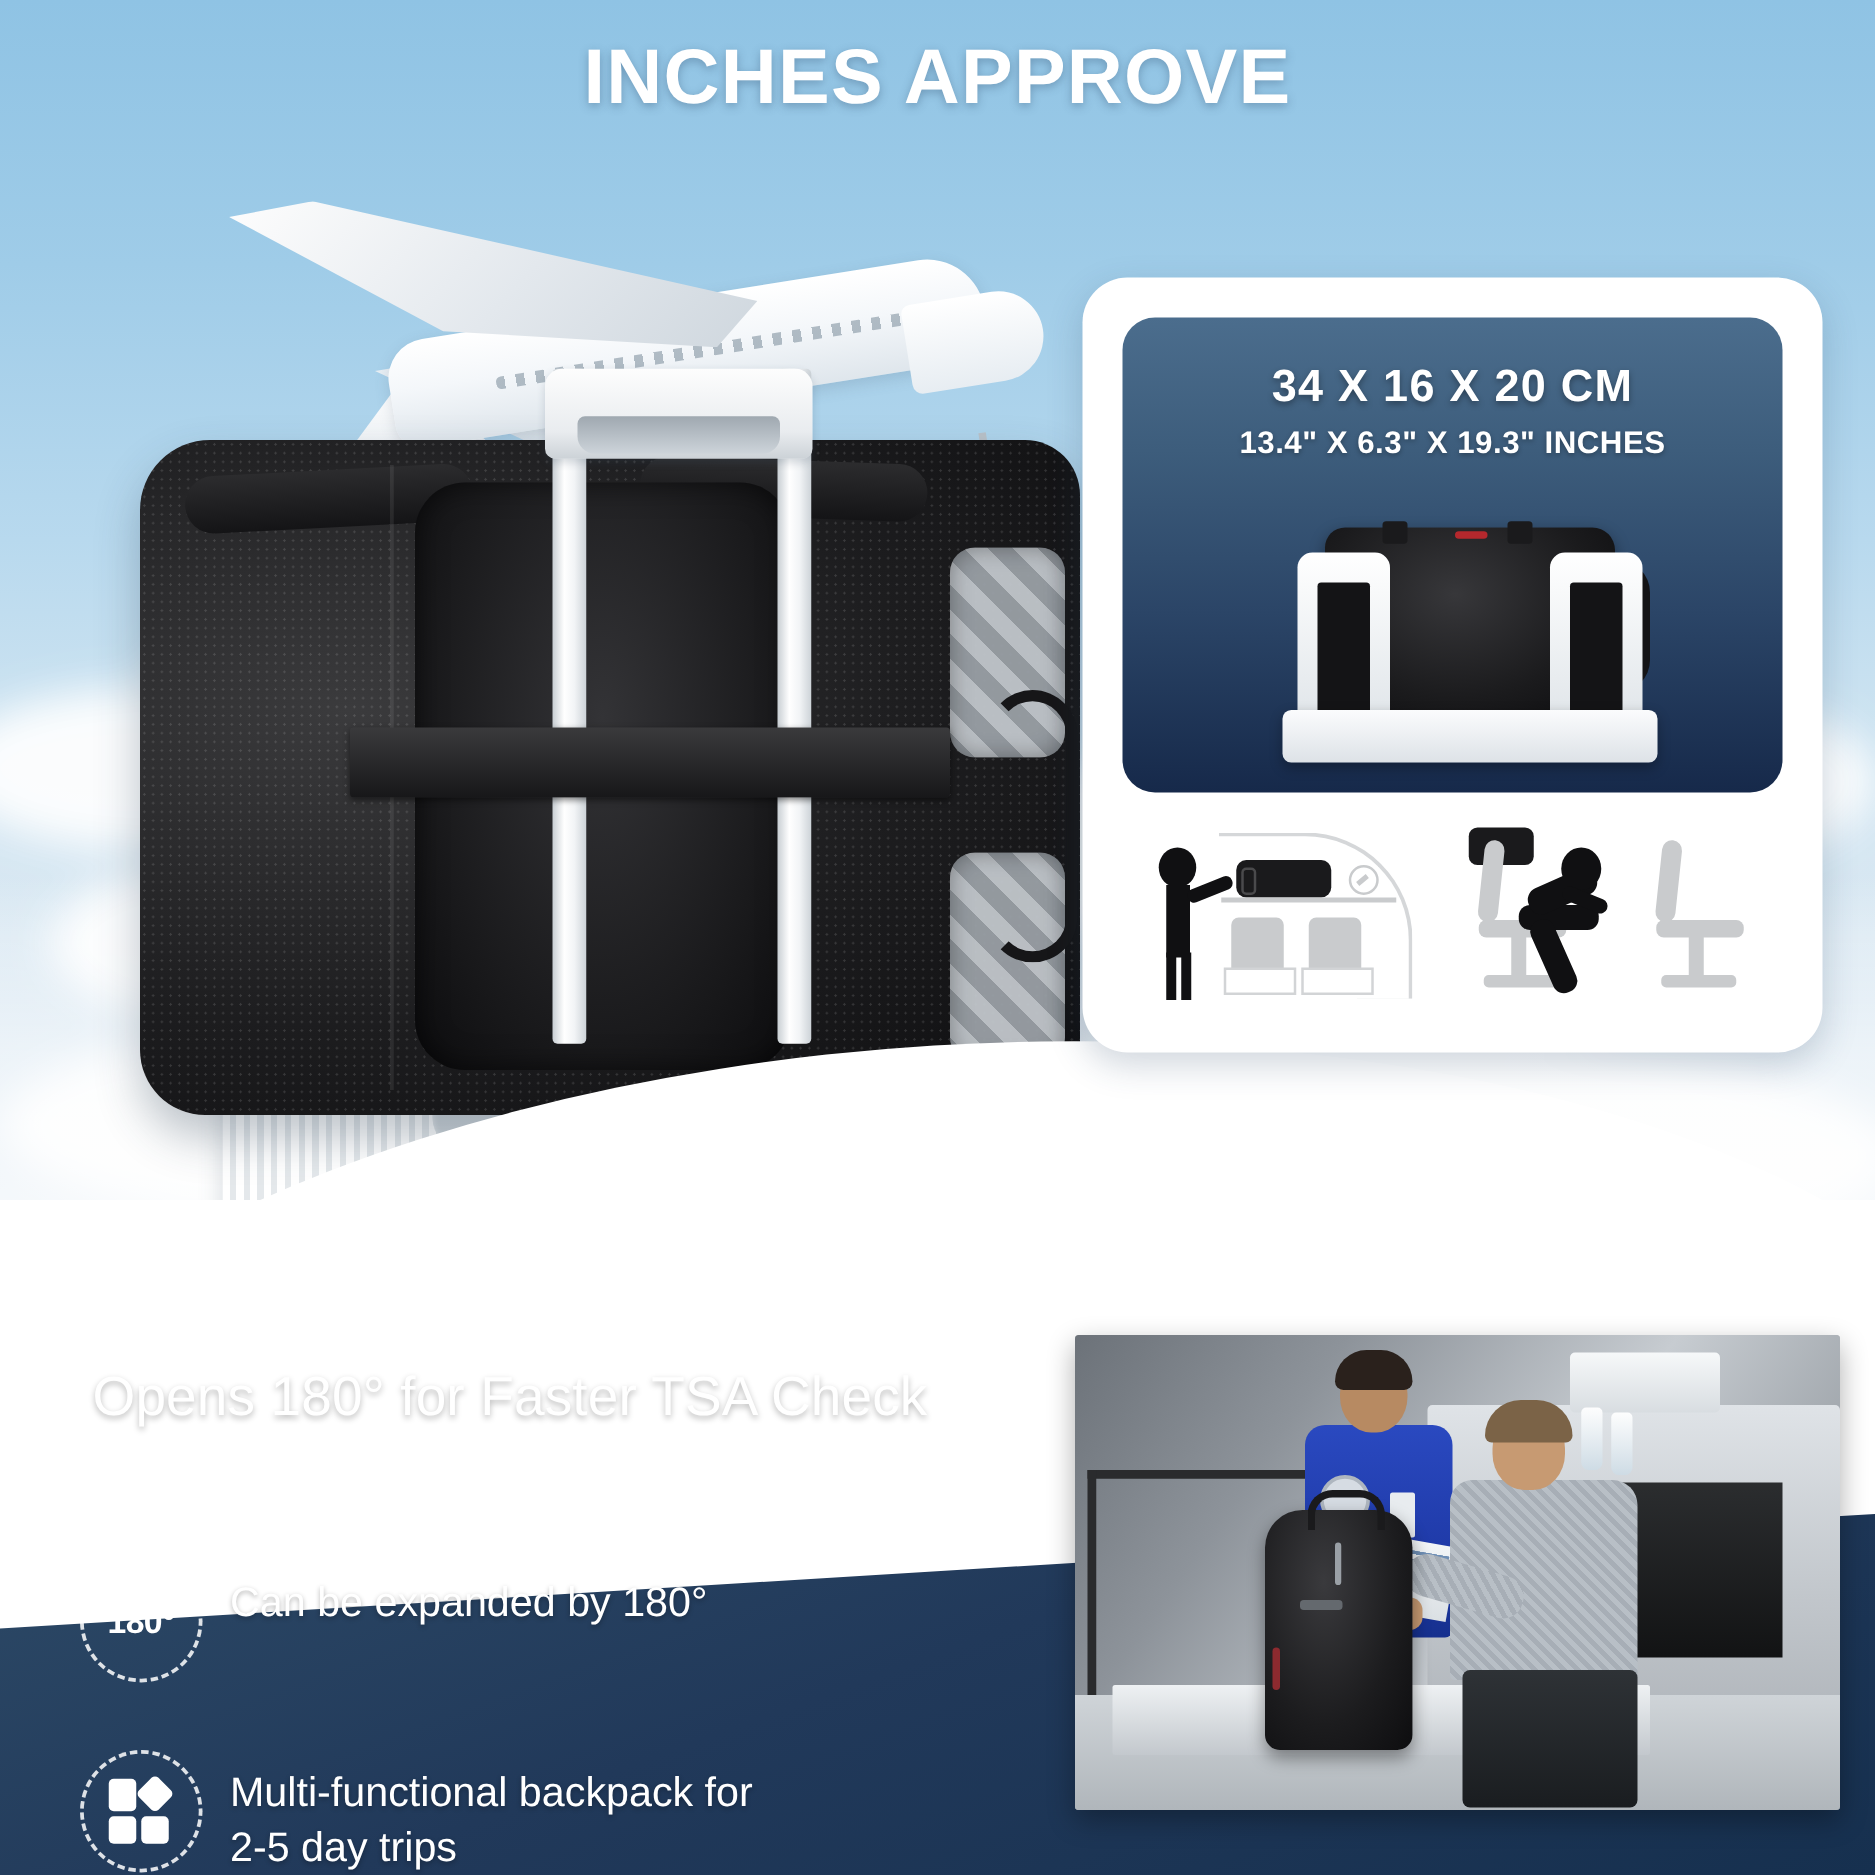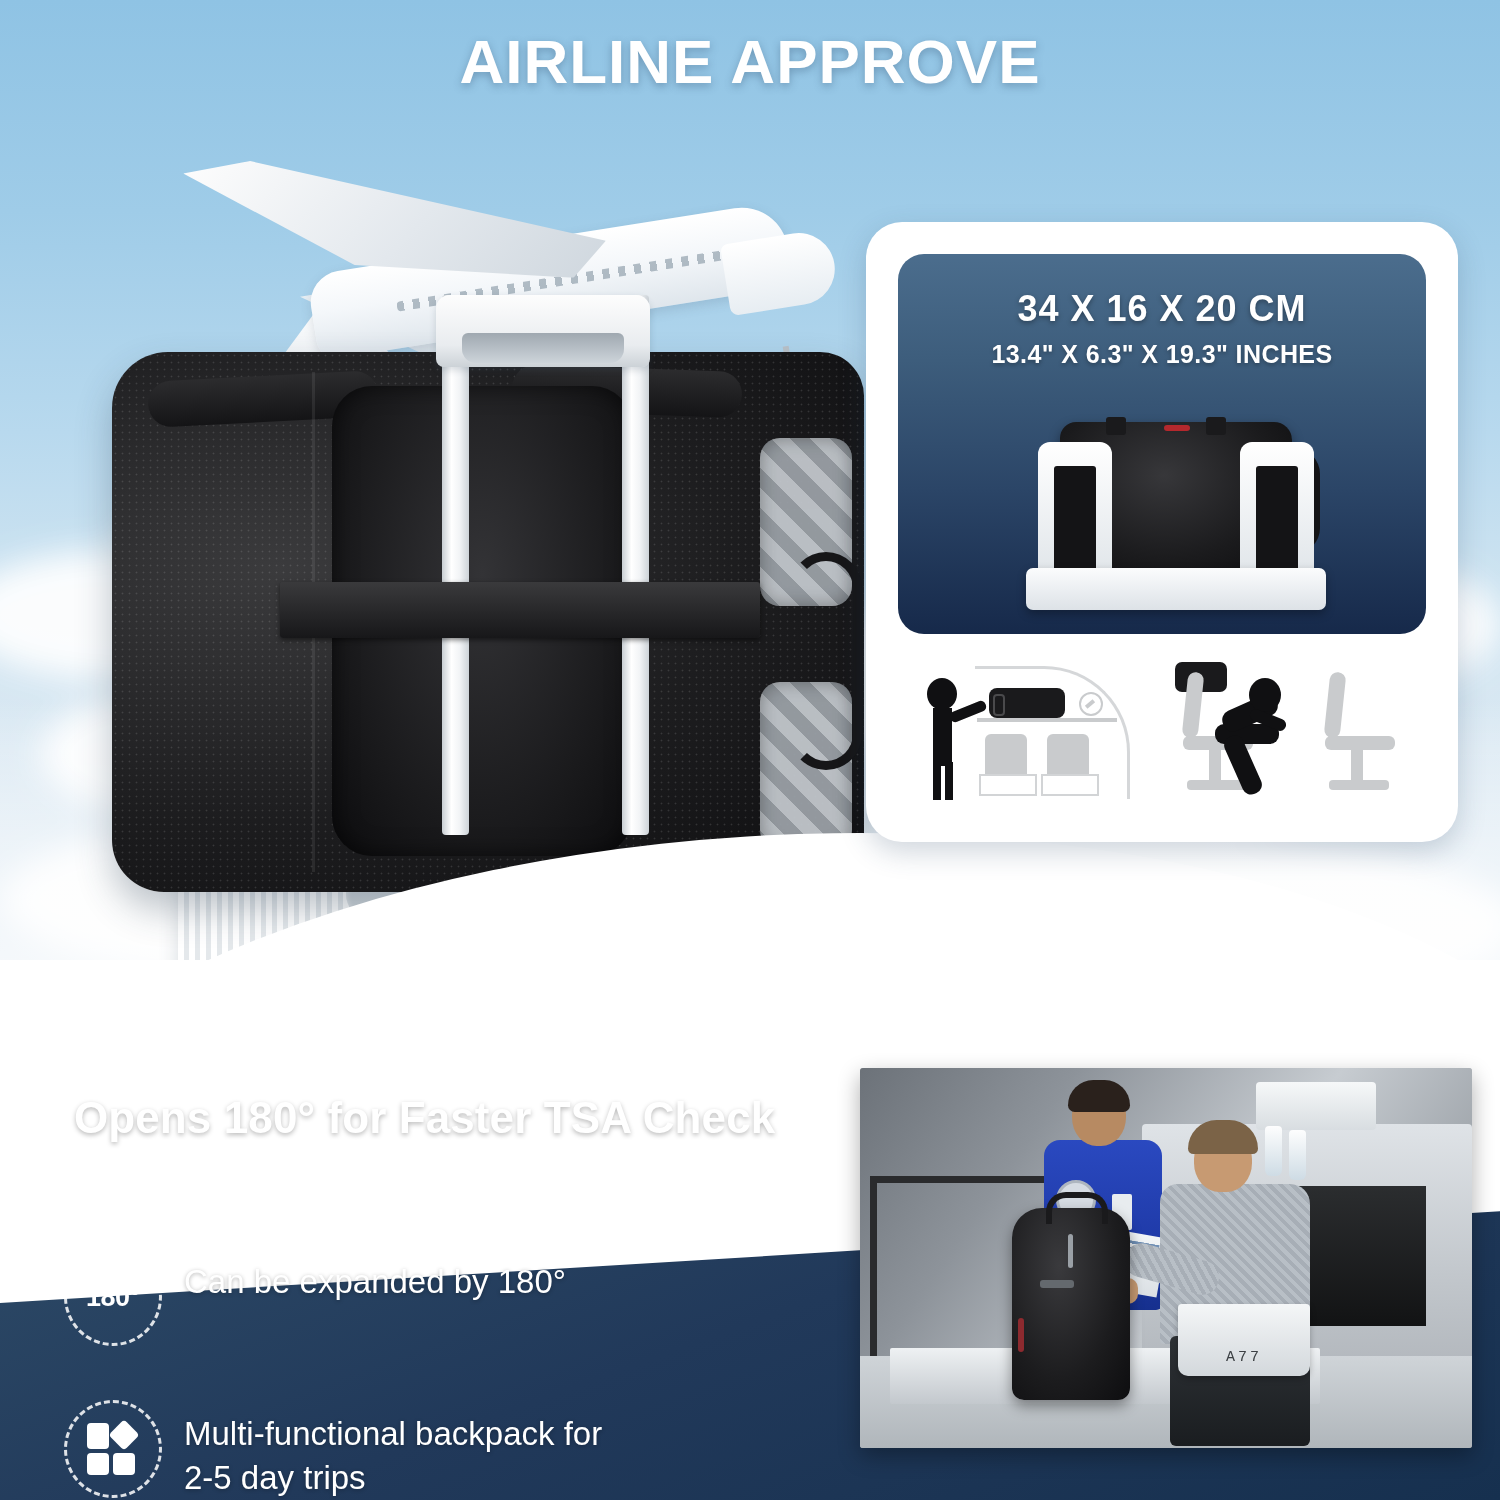--- a/index.html
+++ b/index.html
@@ -222,21 +222,21 @@
     width: 1500px; height: 1500px;
     background: linear-gradient(160deg, #4d7293 0%, #40617f 28%, #2f4d69 55%, #21395a 78%, #16304f 100%);
     z-index: 5;
     clip-path: ellipse(132% 64% at 50% 136%);
   }
 
   .headline-lower {
     position: absolute; left: 74px; top: 1090px;
     width: 790px;
     color: #ffffff;
-    font-size: 44px; font-weight: bold; line-height: 1.28;
+    font-size: 44px; font-weight: normal; line-height: 1.28;
     letter-spacing: .1px;
     text-shadow: 0 2px 5px rgba(0,0,0,.28);
     z-index: 12;
   }
 
   .feature-list { position: absolute; left: 64px; top: 1248px; width: 800px; z-index: 12; }
   .feature-row { display: flex; align-items: flex-start; margin-bottom: 54px; }
   .feat-icon {
     flex: 0 0 auto;
     width: 92px; height: 92px; margin-right: 22px;
@@ -547,21 +547,21 @@
         <div class="grip"></div>
       </div>
     </div>
   </div>
 
   <div class="divider"></div>
 
   <div class="blue-section"></div>
 
   <div style="position:absolute; left:0; right:0; top:26px; text-align:center; z-index:14;">
-    <div style="color:#ffffff; font-size:62px; font-weight:bold; letter-spacing:1px; text-shadow:0 3px 8px rgba(40,70,100,.35);">AIRLINE APPROVE</div>
+    <div style="color:#ffffff; font-size:62px; font-weight:bold; letter-spacing:1px; text-shadow:0 3px 8px rgba(40,70,100,.35);">INCHES APPROVE</div>
   </div>
 
   <div class="spec-card">
     <div class="spec-inner">
       <div class="spec-dim">34 X 16 X 20 CM</div>
       <div class="spec-in">13.4" X 6.3" X 19.3" INCHES</div>
 
       <div class="sizer">
         <div class="bag">
           <div class="clip c1"></div>
@@ -665,23 +665,20 @@
 
     <div class="traveler">
       <div class="t-shirt"></div>
       <div class="t-pants"></div>
       <div class="t-head"></div>
       <div class="t-hair"></div>
       <div class="t-arm"></div>
       <div class="t-hand"></div>
     </div>
 
-    <div class="tsa-bin">
-      <span class="bin-code">A77</span>
-    </div>
 
     <div class="tsa-backpack">
       <div class="handle"></div>
       <div class="zip"></div>
       <div class="logo"></div>
       <div class="redstripe"></div>
     </div>
   </div>
 
 </div>

